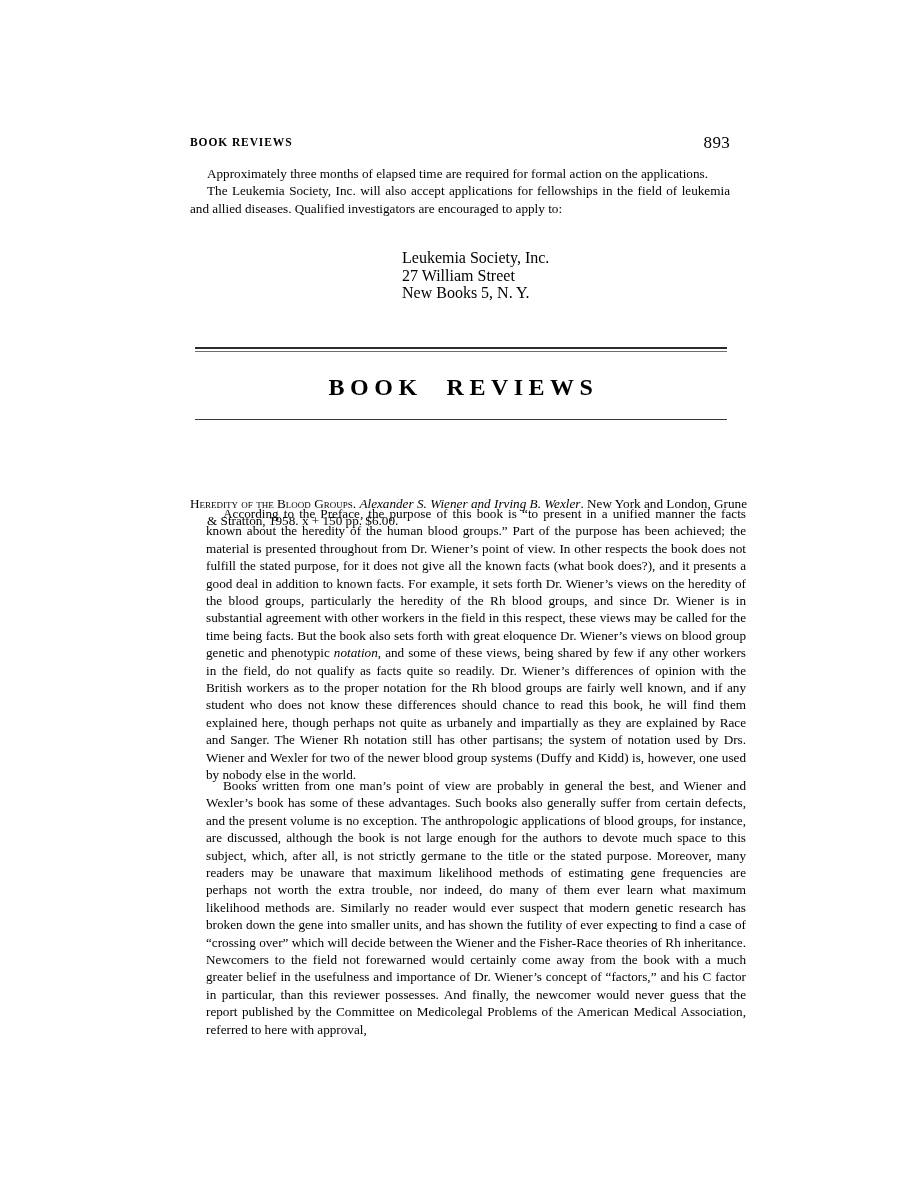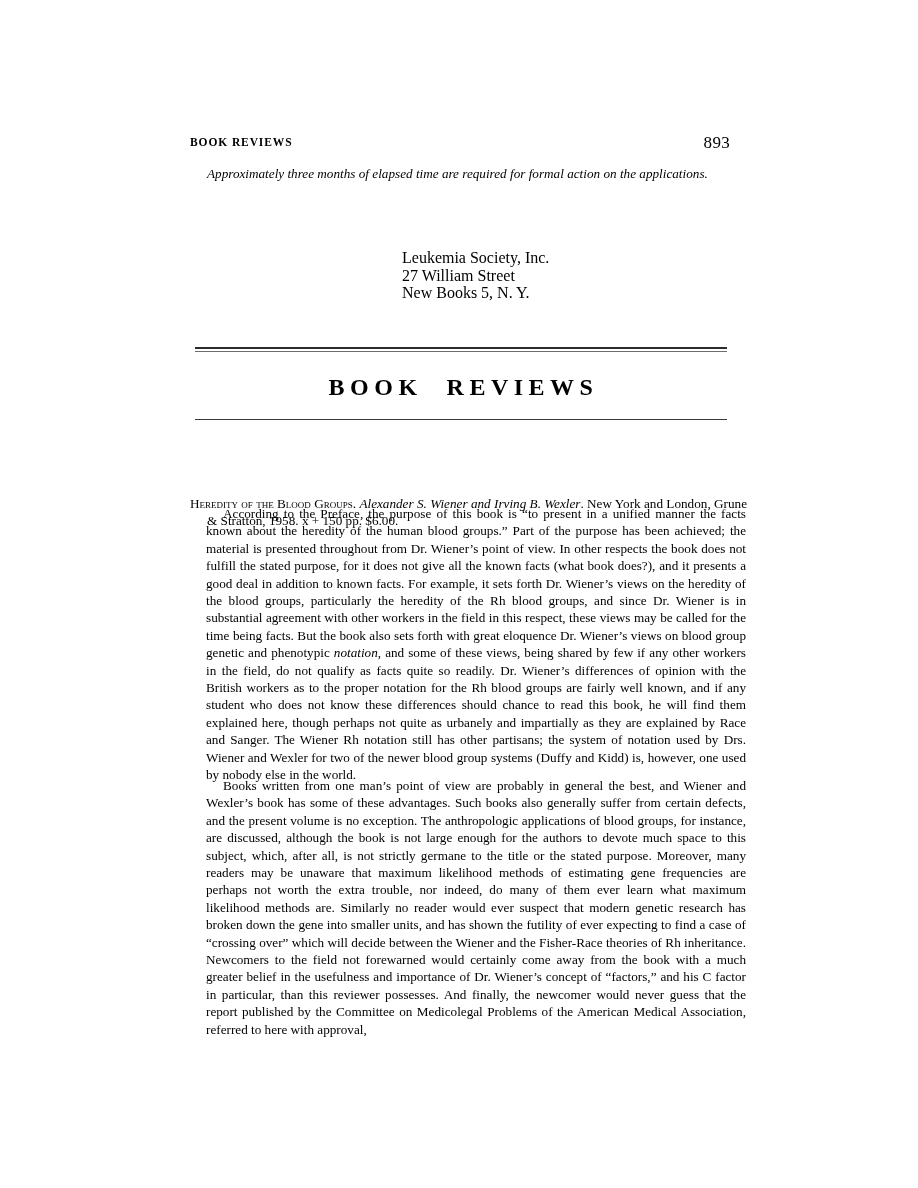--- a/index.html
+++ b/index.html
@@ -59,21 +59,20 @@
     margin: 0;
     hyphens: manual;
   }
   .indent { text-indent: 17px; }
 
   .notice-block {
     position: absolute;
     top: 165px;
     left: 0;
     width: 540px;
-    font-style: italic;
   }
   .notice-block p + p { margin-top: 0; }
 
   
   .address {
     position: absolute;
     top: 249px;
     left: 212px;
     font-size: 16px;
     line-height: 17.6px;
@@ -158,20 +157,21 @@
 
 <div class="page">
 
   <div class="running-head">
     <div class="running-head-title">BOOK REVIEWS</div>
     <div class="running-head-folio">893</div>
   </div>
 
   <div class="notice-block">
     <p class="body-text indent">Approximately three months of elapsed time are required for formal action on the applications.</p>
+    <p class="body-text indent">The Leukemia Society, Inc. will also accept applications for fellowships in the field of leukemia and allied diseases. Qualified investigators are encouraged to apply to:</p>
   </div>
 
   <div class="address">
     <div>Leukemia Society, Inc.</div>
     <div>27 William Street</div>
     <div>New Books 5, N. Y.</div>
   </div>
 
   <div class="masthead">
     <div class="rule-double"></div>

